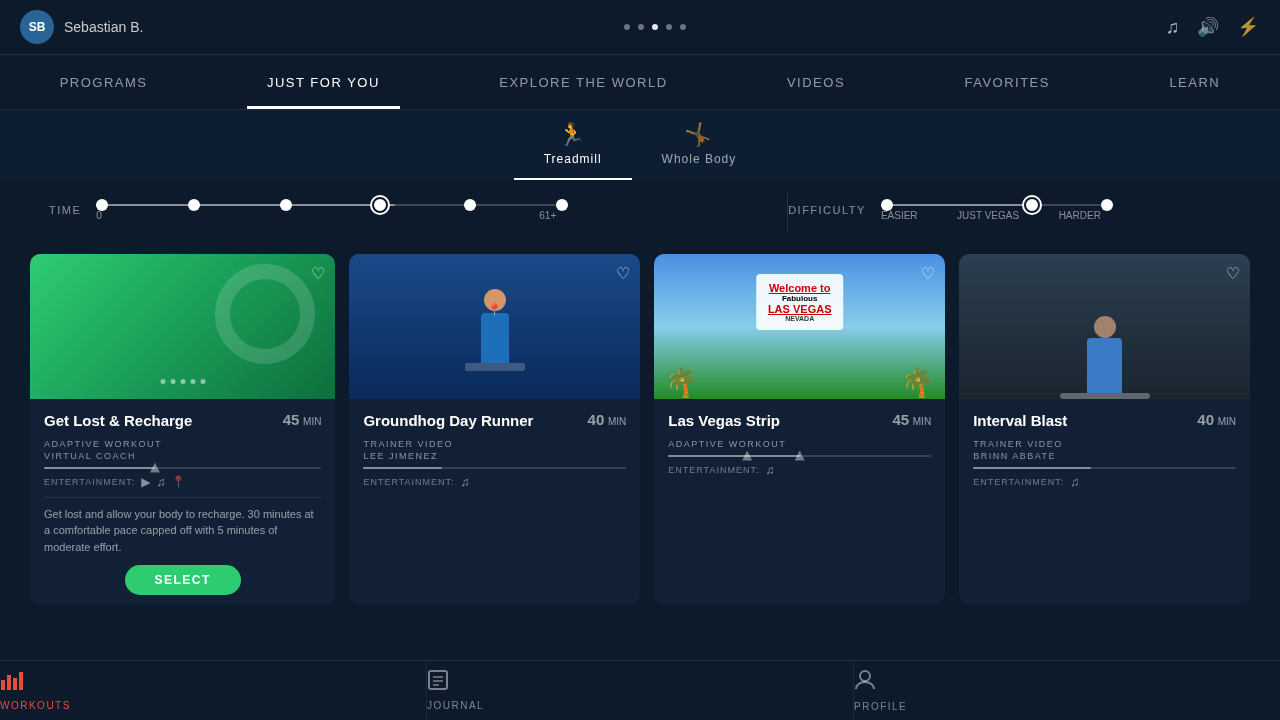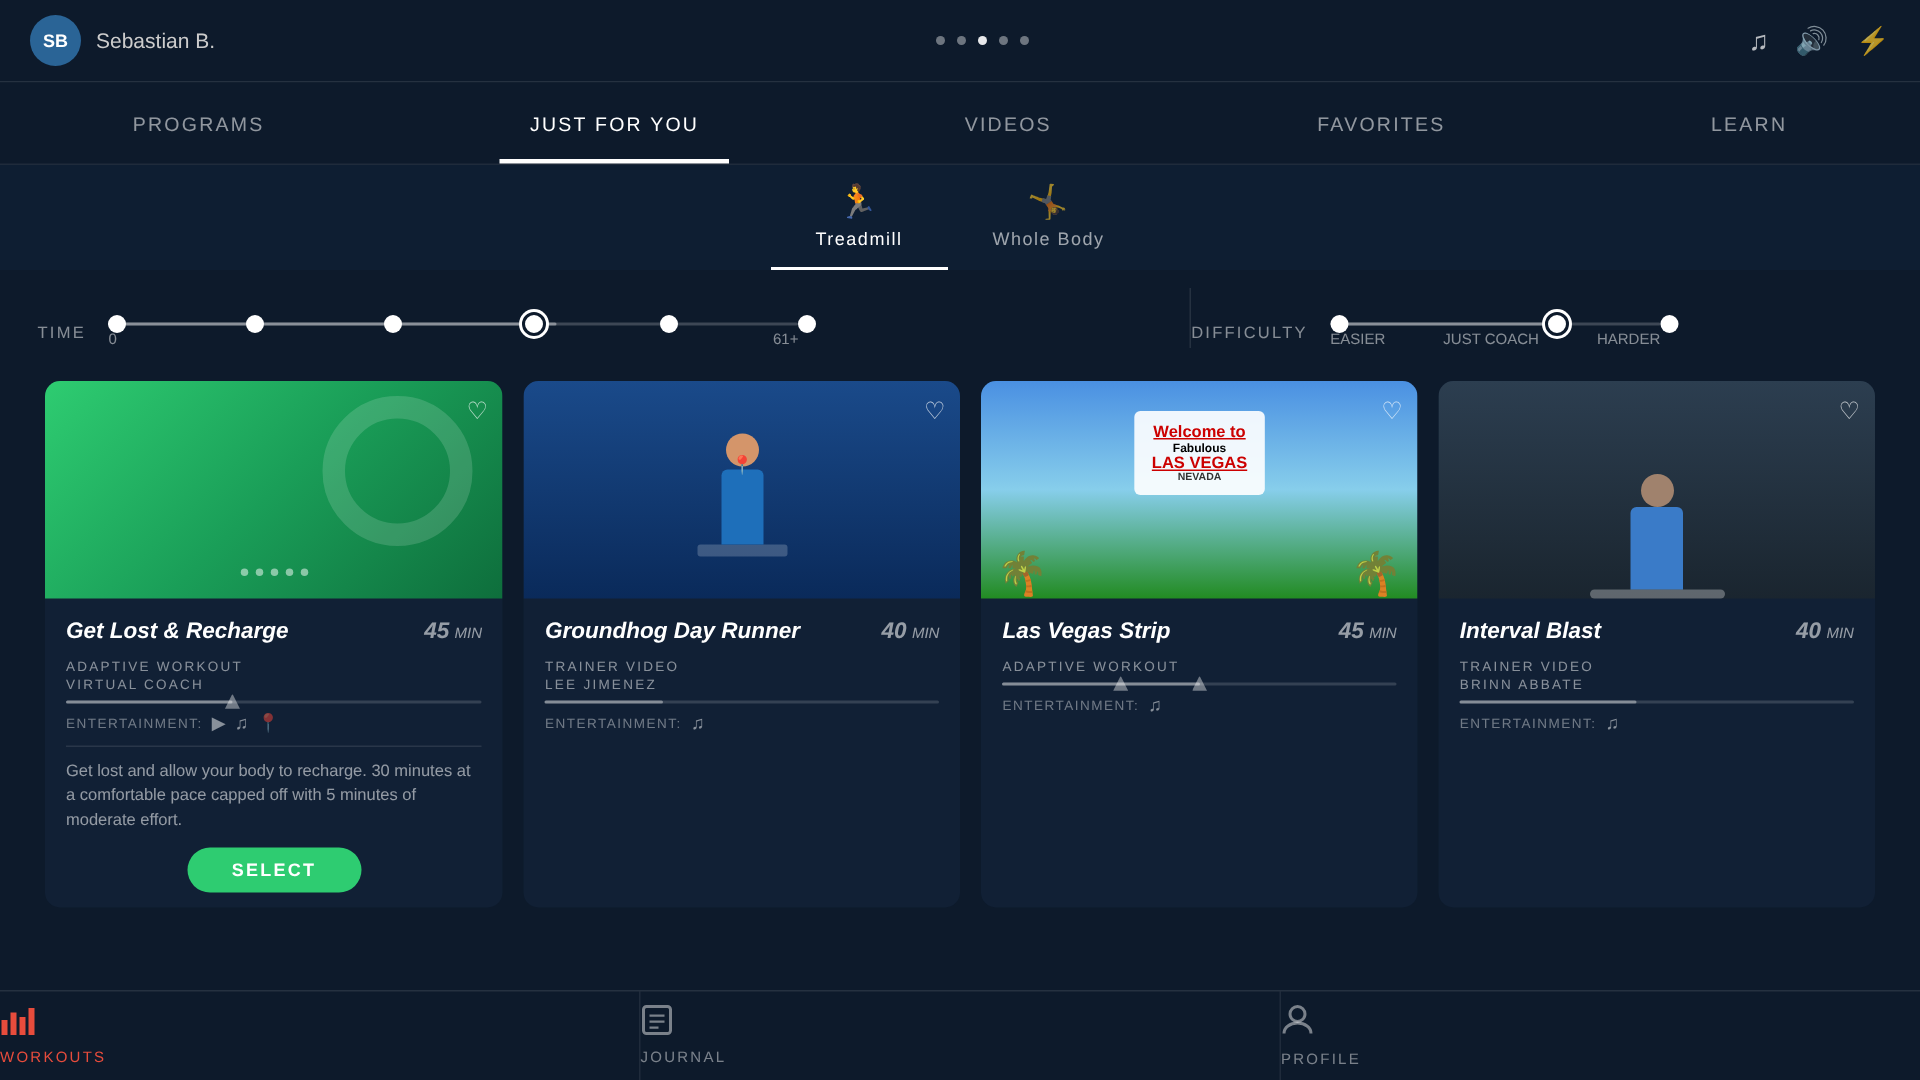--- a/index.html
+++ b/index.html
@@ -128,23 +128,23 @@
       border-bottom: 2px solid #fff;
     }
     .activity-tab .tab-icon {
       font-size: 22px;
       margin-bottom: 4px;
     }
 
     
     .filters {
       background: #0d1a2b;
-      padding: 12px 25px 8px;
-      display: flex;
-      align-items: flex-end;
+      padding: 12px 49px 8px;
+      display: flex;
+      align-items: center;
     }
     .filter-label {
       font-size: 11px;
       color: rgba(255,255,255,0.5);
       letter-spacing: 1.5px;
       margin-bottom: 4px;
       text-transform: uppercase;
     }
     .slider-track {
       width: 100%;
@@ -333,23 +333,22 @@
       cursor: pointer;
       z-index: 10;
     }
 
     .card-body {
       padding: 12px 14px 10px;
     }
     .card-title-row {
       display: flex;
       justify-content: space-between;
-      align-items: center;
+      align-items: flex-start;
       margin-bottom: 8px;
-      font-style: italic;
     }
     .card-title {
       font-size: 15px;
       font-weight: bold;
       color: #fff;
       line-height: 1.3;
     }
     .card-duration {
       font-size: 13px;
       color: rgba(255,255,255,0.8);
@@ -484,20 +483,21 @@
   <div class="header-right">
     <span class="header-icon">♫</span>
     <span class="header-icon">🔊</span>
     <span class="header-icon">⚡</span>
   </div>
 </div>
 
 <nav class="nav">
   <div class="nav-item">PROGRAMS</div>
   <div class="nav-item active">JUST FOR YOU</div>
+  <div class="nav-item">EXPLORE THE WORLD</div>
   <div class="nav-item">VIDEOS</div>
   <div class="nav-item">FAVORITES</div>
   <div class="nav-item">LEARN</div>
 </nav>
 
 <div class="activity-tabs">
   <div class="activity-tab active">
     <div class="tab-icon">🏃</div>
     <span>Treadmill</span>
   </div>
@@ -534,21 +534,21 @@
     <span class="filter-label">DIFFICULTY</span>
     <div style="flex: 1;">
       <div class="slider-track" style="width: 220px;">
         <div class="slider-fill" style="width: 65%;"></div>
         <div class="slider-dot" style="left: 0%;"></div>
         <div class="slider-dot active" style="left: 65%;"></div>
         <div class="slider-dot" style="left: 100%;"></div>
       </div>
       <div class="slider-labels" style="width:220px;">
         <span class="slider-end-label">EASIER</span>
-        <span class="slider-end-label">JUST COACH</span>
+        <span class="slider-end-label">JUST VEGAS</span>
         <span class="slider-end-label">HARDER</span>
       </div>
     </div>
   </div>
 </div>
 
 <div class="cards-area">
 
   <div class="card" style="flex: 1.05;">
     <div class="card-img-1">

